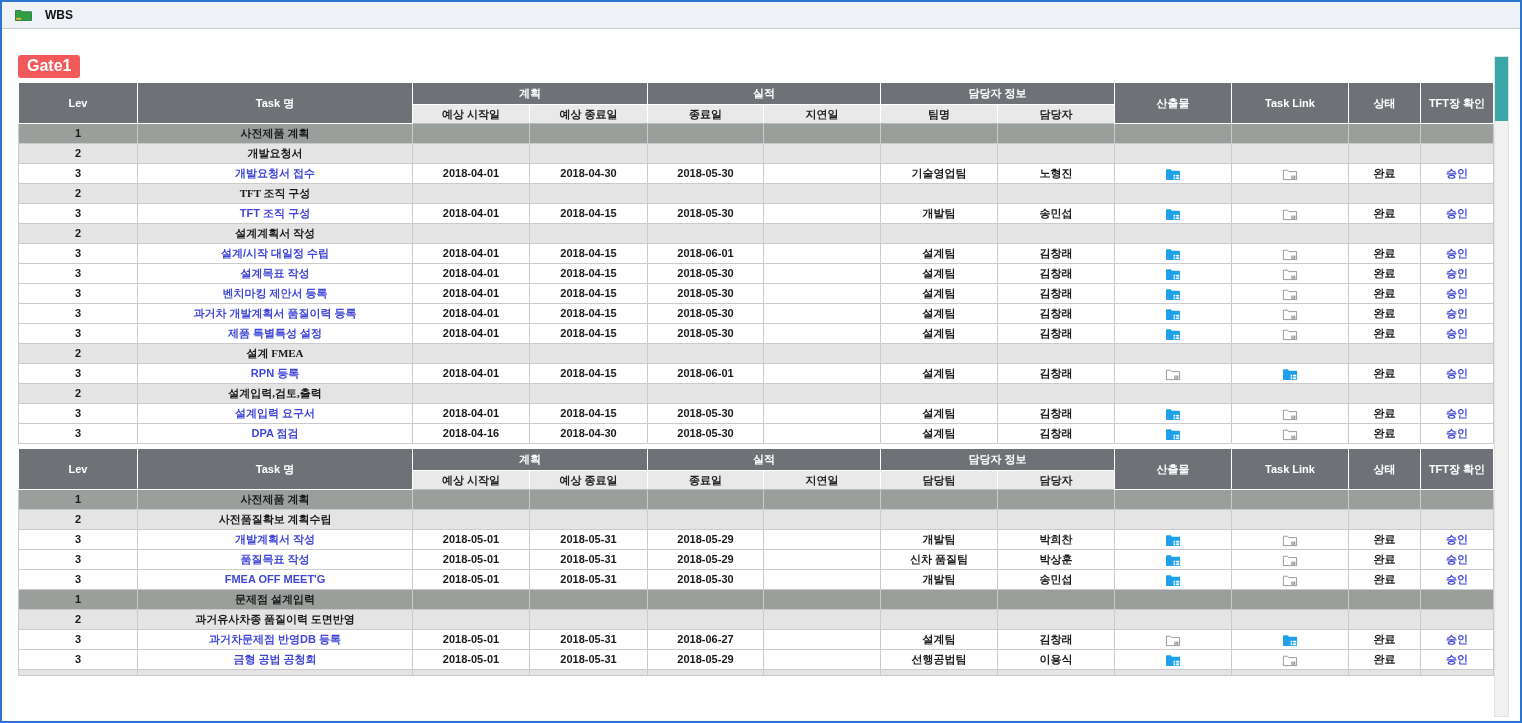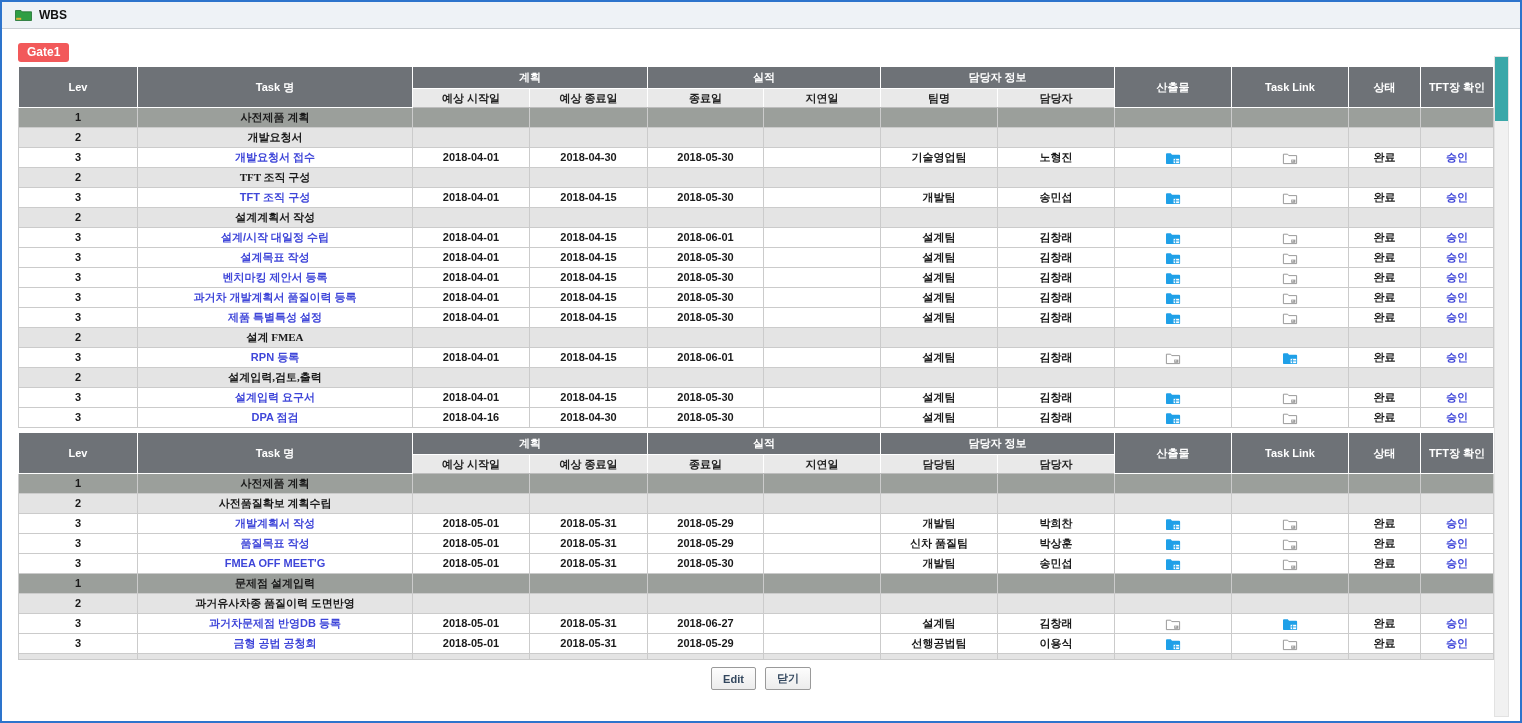--- a/index.html
+++ b/index.html
@@ -1,21 +1,21 @@
 <!DOCTYPE html>
 <html><head>
 <meta charset="utf-8">
 <style>
   html,body{margin:0;padding:0;}
   body{width:1522px;height:723px;position:relative;font-family:"Liberation Sans",sans-serif;background:#fff;}
   .window{position:absolute;inset:0;border:2px solid #2d74cc;box-sizing:border-box;background:#ffffff;overflow:hidden;}
-  .titlebar{height:26px;background:#eef2f6;border-bottom:1px solid #c9ced3;display:flex;align-items:center;padding-left:13px;gap:7px;}
+  .titlebar{height:26px;background:#eef2f6;border-bottom:1px solid #c9ced3;display:flex;align-items:center;padding-left:13px;gap:13px;}
   .titlebar .title{font-size:12px;font-weight:bold;color:#111;}
   .content{position:relative;}
-  .gate-badge{display:inline-block;margin:14px 0 0 16px;padding:2px 9px 3px 9px;border-radius:3px;color:#fff;font-size:12px;font-weight:bold;}
+  .gate-badge{display:inline-block;margin:26px 0 0 16px;padding:2px 9px 3px 9px;border-radius:3px;color:#fff;font-size:16px;font-weight:bold;}
   .gate-badge.g0{background:#f2595a;}
   .gate-badge.g1{background:#29b1e6;}
   table.wbs-table{border-collapse:collapse;table-layout:fixed;margin:4px 0 0 16px;width:1475px;font-size:11px;}
   table.wbs-table th{border:1px solid #ffffff;padding:0 3px;overflow:hidden;white-space:nowrap;}
   tr.grp th{background:#6e7277;color:#ffffff;height:21px;font-weight:bold;}
   tr.sub th{background:#e9e9e9;color:#222;height:18px;font-weight:bold;border-bottom:1px solid #bdbdbd;}
   table.wbs-table td{height:19px;line-height:19px;border:1px solid #cbcbcb;padding:0 5px;text-align:center;color:#1a1a1a;font-weight:bold;overflow:hidden;white-space:nowrap;}
   tr.lev1 td{background:#9b9f9b;}
   tr.lev2 td{background:#e4e4e4;}
   tr.lev3 td{background:#ffffff;}
@@ -606,22 +606,18 @@
             <td></td>
             <td></td>
             <td></td>
             <td></td>
             <td></td>
             <td></td>
     </tr>
         </tbody>
     </table>
 
-    <div class="footer">
-      <button>Edit</button>
-      <button>닫기</button>
-    </div>
   </div>
 
   <div class="scrollbar">
     <div class="thumb"></div>
   </div>
 </div>
 
 </body></html>

